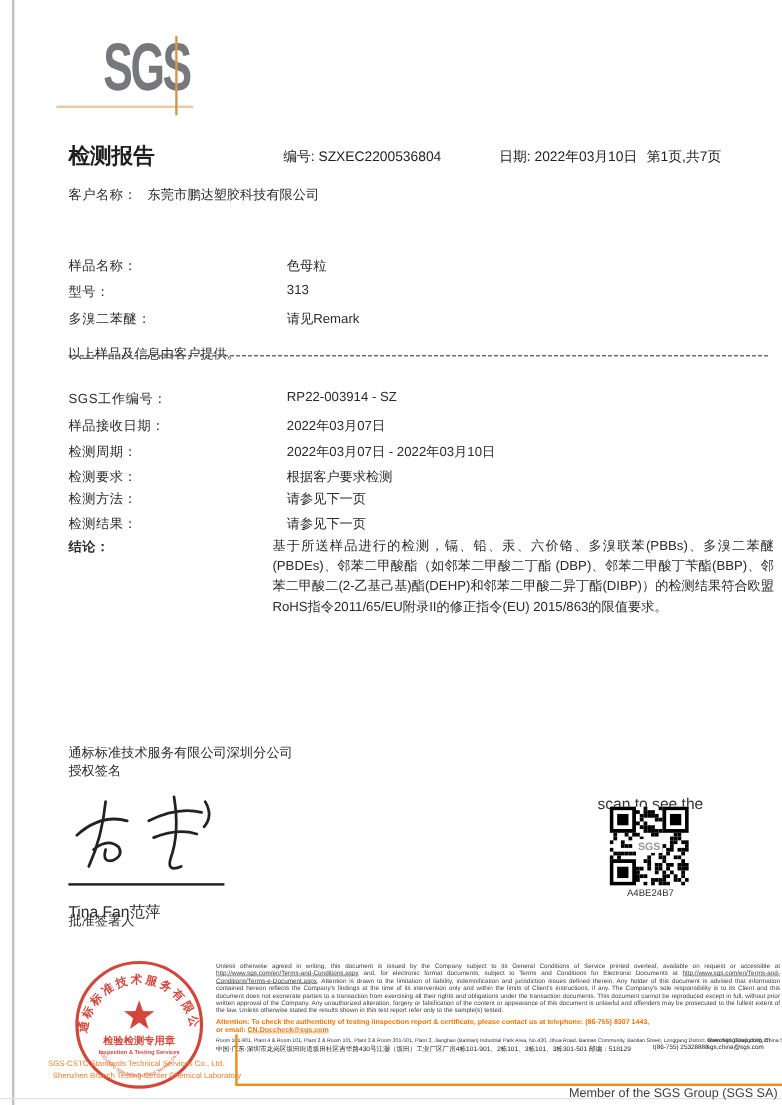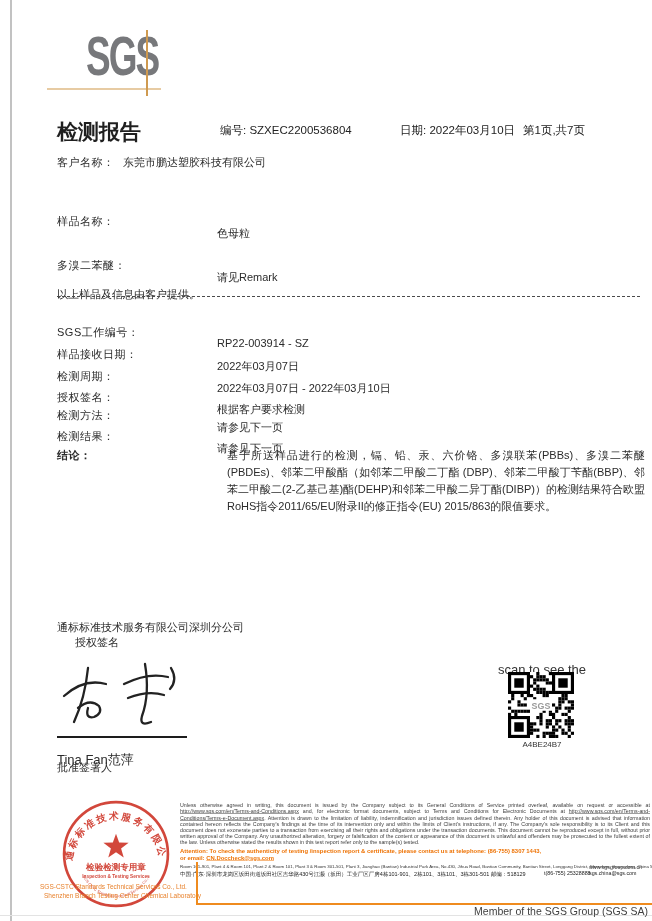--- a/index.html
+++ b/index.html
@@ -9,40 +9,40 @@
   
   .scan-edge-left{left:10px;top:0;width:2px;height:921px;background:#c2c2c2;}
   .scan-edge-bottom{left:0;top:915px;width:652px;height:1px;background:#e3e3e3;}
   
   .logo-text{left:86px;top:28px;font-size:56px;font-weight:bold;color:#77787b;
              letter-spacing:-3px;transform:scaleX(0.66);transform-origin:0 0;line-height:1;}
   .logo-hline{left:47px;top:88px;width:114px;height:2px;background:#e7cba3;}
   .logo-vline{left:146px;top:30px;width:2px;height:66px;background:#cf9a50;}
   
   .title-row{left:57px;top:118px;width:580px;height:24px;}
-  .report-title{left:0;top:0;font-size:21px;font-weight:bold;color:#1f1f1f;}
-  .meta{font-size:11.5px;color:#222;}
+  .report-title{left:0;top:0;font-size:18px;font-weight:bold;color:#1f1f1f;}
+  .meta{font-size:11.5px;color:#222;margin-left:16px;}
   .meta-no{left:163px;top:5px;}
   .meta-date{left:343px;top:5px;}
   .meta-pages{left:466px;top:5px;}
   
   .frow{left:57px;width:586px;height:16px;font-size:11px;}
   .frow .lbl{position:absolute;left:0;top:0;letter-spacing:.5px;}
   .frow .val{position:absolute;top:0;}
   .voff-a{left:66px;}
-  .voff-b{left:160px;margin-top:12px;}
+  .voff-b{left:182px;}
   .note{left:57px;font-size:11px;}
   .dashline{left:57px;top:296px;width:584px;height:1px;
             background:repeating-linear-gradient(90deg,#4a4a4a 0 3px,transparent 3px 5px);}
   .concl-row{left:57px;top:447px;width:586px;font-size:11px;}
   .concl-row .lbl{position:absolute;left:0;top:1px;letter-spacing:.5px;font-weight:bold;}
   .concl-text{position:absolute;left:170px;top:0;width:418px;line-height:17px;text-align:justify;}
   
   .sig-company{left:57px;top:620px;font-size:11px;}
-  .sig-auth{left:57px;top:635px;font-size:11px;margin-left:18px;}
+  .sig-auth{left:57px;top:635px;font-size:11px;}
   .sig-svg{left:58px;top:658px;}
   .sig-line{left:57px;top:736px;width:130px;height:1.5px;background:#1d1d1d;}
   .sig-name{left:57px;top:751px;font-size:13px;}
   .sig-role{left:57px;top:760px;font-size:11px;}
   
   .qr-caption{left:492px;top:662px;width:100px;text-align:center;font-size:13px;color:#333;}
   .qr-box{left:508px;top:672px;width:66px;height:66px;}
   .qr-code-text{left:492px;top:740px;width:100px;text-align:center;font-size:8px;color:#333;}
   
   .stamp-svg{left:60px;top:798px;}
@@ -85,20 +85,24 @@
 
   <div class="abs frow" style="top:155px">
     <span class="lbl">客户名称：</span>
     <span class="val voff-a">东莞市鹏达塑胶科技有限公司</span>
   </div>
 
   <div class="abs frow" style="top:214px">
     <span class="lbl">样品名称：</span>
     <span class="val voff-b">色母粒</span>
   </div>
+  <div class="abs frow" style="top:236px">
+    <span class="lbl">型号：</span>
+    <span class="val voff-b">313</span>
+  </div>
   <div class="abs frow" style="top:258px">
     <span class="lbl">多溴二苯醚：</span>
     <span class="val voff-b">请见Remark</span>
   </div>
   <div class="abs note" style="top:287px">以上样品及信息由客户提供。</div>
 
   <div class="abs dashline"></div>
 
   <div class="abs frow" style="top:325px">
     <span class="lbl">SGS工作编号：</span>
@@ -106,21 +110,21 @@
   </div>
   <div class="abs frow" style="top:347px">
     <span class="lbl">样品接收日期：</span>
     <span class="val voff-b">2022年03月07日</span>
   </div>
   <div class="abs frow" style="top:369px">
     <span class="lbl">检测周期：</span>
     <span class="val voff-b">2022年03月07日 - 2022年03月10日</span>
   </div>
   <div class="abs frow" style="top:390px">
-    <span class="lbl">授权签名：</span>
+    <span class="lbl">检测要求：</span>
     <span class="val voff-b">根据客户要求检测</span>
   </div>
   <div class="abs frow" style="top:408px">
     <span class="lbl">检测方法：</span>
     <span class="val voff-b">请参见下一页</span>
   </div>
   <div class="abs frow" style="top:429px">
     <span class="lbl">检测结果：</span>
     <span class="val voff-b">请参见下一页</span>
   </div>

